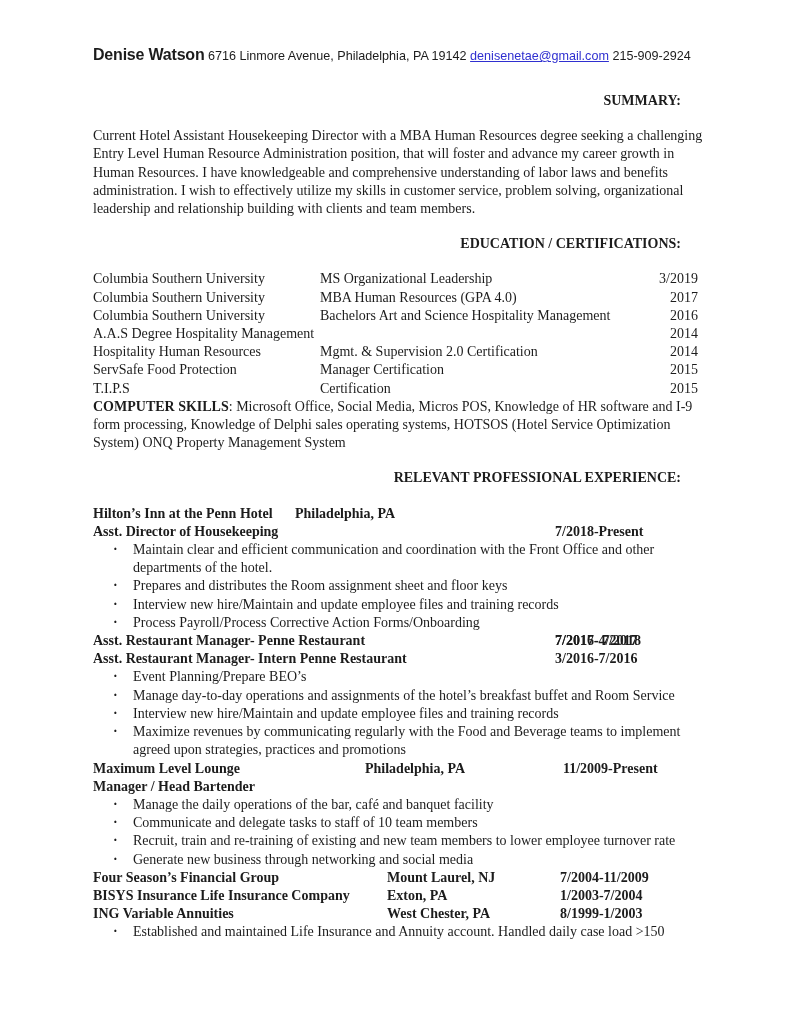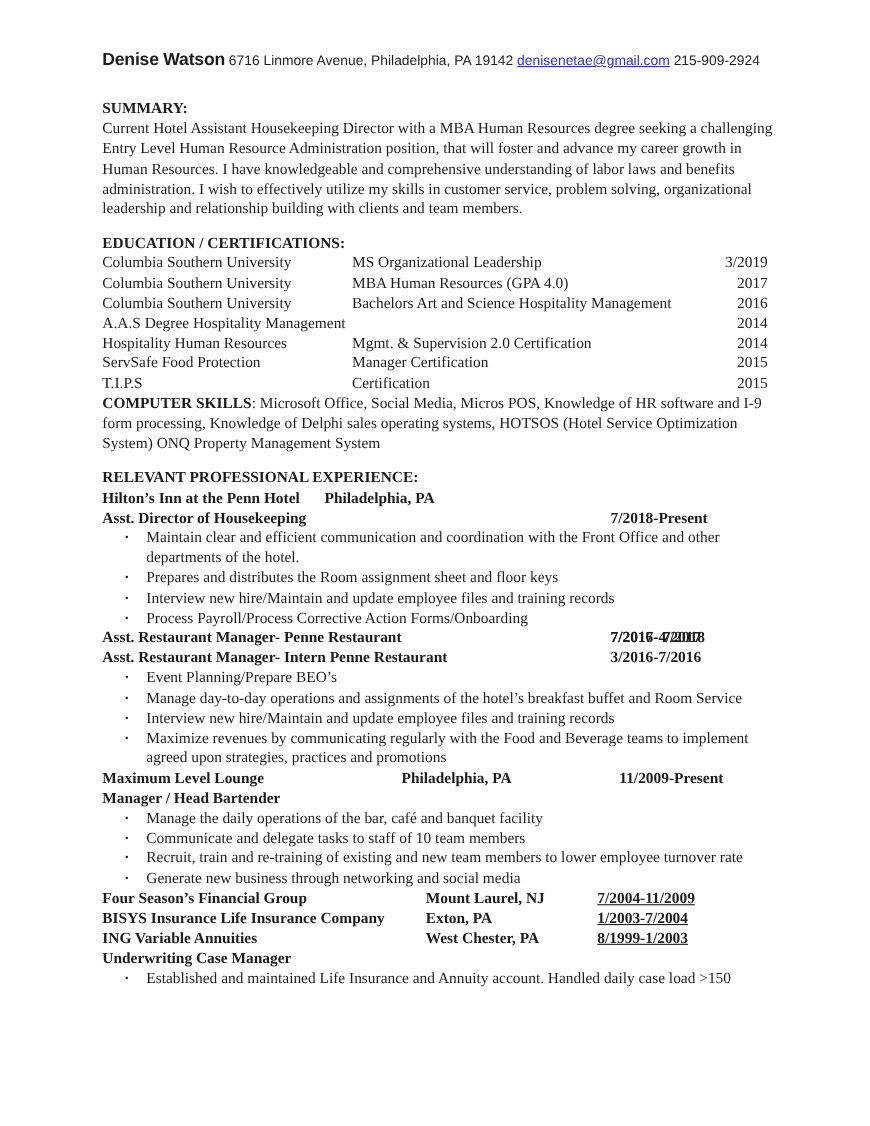--- a/index.html
+++ b/index.html
@@ -20,40 +20,40 @@
   
   .contact-header {
     font-family: "Liberation Sans", "DejaVu Sans", sans-serif;
     font-size: 12.6px;
     white-space: nowrap;
     line-height: 16px;
   }
   .contact-header .name { font-size: 16px; font-weight: 700; letter-spacing: -0.2px; }
   .contact-header .email { color: #2f2fd0; text-decoration: underline; cursor: pointer; }
   
-  h2 { font-size: 14px; font-weight: 700; margin: 0; line-height: 18.2px; }
+  h2 { font-size: 14px; font-weight: 700; margin: 17px; line-height: 18.2px; text-align: right; }
   p  { margin: 0; }
   .section { margin-top: 13px; }
   .summary-section { margin-top: 28px; }
   .summary-body { width: 612px; }
   
   .edu-row { display: flex; align-items: flex-end; }
   .edu-inst { width: 227px; flex: 0 0 227px; }
   .edu-prog { flex: 1 1 auto; }
   .edu-year { flex: 0 0 70px; text-align: right; }
   
   .skills-label { font-weight: 700; }
   
   .emp-line, .role-line, .venue-line, .co-line { position: relative; font-weight: 700; }
   .emp-loc   { position: absolute; left: 202px; }
   .role-date { position: absolute; left: 462px; }
   .venue-loc { position: absolute; left: 272px; }
   .venue-date{ position: absolute; left: 470px; }
   .co-loc    { position: absolute; left: 294px; }
-  .co-date   { position: absolute; left: 450px; text-decoration: underline; }
+  .co-date   { position: absolute; left: 467px; }
   ul.bullets { list-style: none; margin: 0; padding: 0; }
   ul.bullets li { position: relative; padding-left: 40px; }
   ul.bullets li::before {
     content: "\00B7";
     position: absolute;
     left: 20px; top: 0;
     font-weight: 700;
   }
 </style>
 </head>
@@ -174,21 +174,18 @@
     <div class="co-line">
       <span>BISYS Insurance Life Insurance Company</span>
       <span class="co-loc">Exton, PA</span>
       <span class="co-date">1/2003-7/2004</span>
     </div>
     <div class="co-line">
       <span>ING Variable Annuities</span>
       <span class="co-loc">West Chester, PA</span>
       <span class="co-date">8/1999-1/2003</span>
     </div>
-    <div class="role-line">
-      <span>Underwriting Case Manager</span>
-    </div>
     <ul class="bullets">
       <li>Established and maintained Life Insurance and Annuity account. Handled daily case load &gt;150</li>
     </ul>
   </div>
 
 </div>
 
 </body></html>

